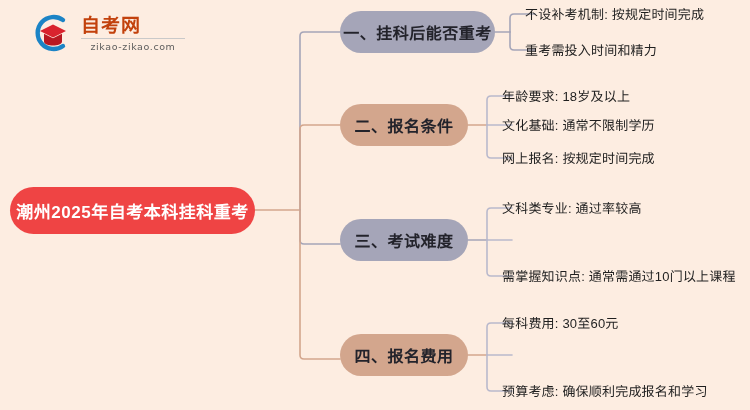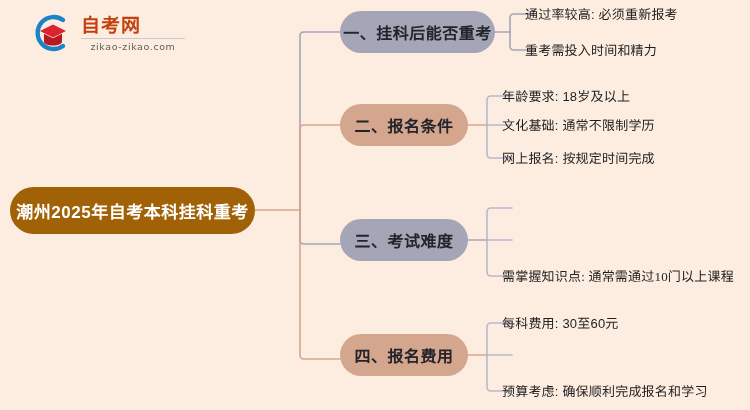--- a/index.html
+++ b/index.html
@@ -80,21 +80,21 @@
     display: flex;
     align-items: center;
     justify-content: center;
     text-align: center;
   }
   .node-root {
     left: 10px;
     top: 187px;
     width: 245px;
     height: 47px;
-    background: #a16207;
+    background: #ef4444;
     border-radius: 24px;
     color: #ffffff;
     font-size: 17px;
     font-weight: bold;
     letter-spacing: .5px;
   }
   .node-branch {
     height: 42px;
     border-radius: 21px;
     font-size: 16px;
@@ -171,25 +171,26 @@
     </div>
   </div>
 
   <div class="node node-root">潮州2025年自考本科挂科重考</div>
 
   <div class="node node-branch branch-purple" id="branch-1">一、挂科后能否重考</div>
   <div class="node node-branch branch-salmon" id="branch-2">二、报名条件</div>
   <div class="node node-branch branch-purple" id="branch-3">三、考试难度</div>
   <div class="node node-branch branch-salmon" id="branch-4">四、报名费用</div>
 
-  <div class="leaf" style="left:525px; top:8px;">通过率较高: 必须重新报考</div>
+  <div class="leaf" style="left:525px; top:8px;">不设补考机制: 按规定时间完成</div>
   <div class="leaf" style="left:525px; top:44px;">重考需投入时间和精力</div>
 
   <div class="leaf" style="left:502px; top:90px;">年龄要求: 18岁及以上</div>
   <div class="leaf" style="left:502px; top:119px;">文化基础: 通常不限制学历</div>
   <div class="leaf" style="left:502px; top:152px;">网上报名: 按规定时间完成</div>
 
-  <div class="leaf" style="left:502px; top:270px;font-family:Liberation Serif, serif;">需掌握知识点: 通常需通过10门以上课程</div>
+  <div class="leaf" style="left:502px; top:202px;">文科类专业: 通过率较高</div>
+  <div class="leaf" style="left:502px; top:270px;">需掌握知识点: 通常需通过10门以上课程</div>
 
   <div class="leaf" style="left:502px; top:317px;">每科费用: 30至60元</div>
   <div class="leaf" style="left:502px; top:385px;">预算考虑: 确保顺利完成报名和学习</div>
 
 </div>
 
 </body></html>

